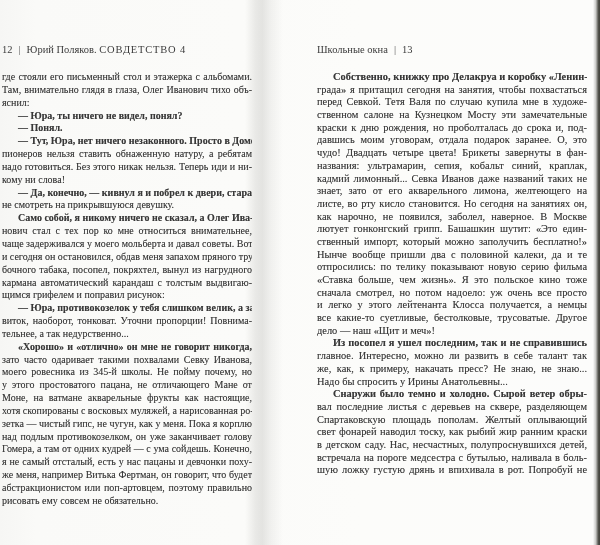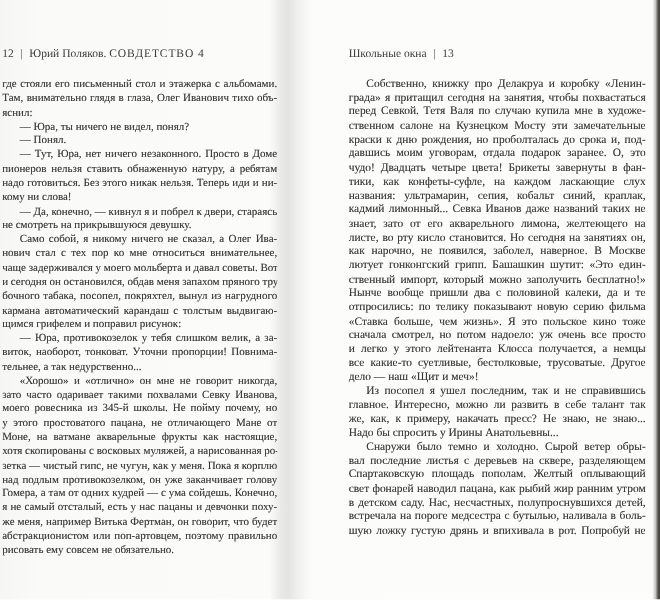--- a/index.html
+++ b/index.html
@@ -47,21 +47,21 @@
 
   .line {
     text-align: justify;
     text-align-last: justify;
     overflow: hidden;
     white-space: nowrap;
   }
   .body-text-left  .line { height: 12.85px; }
   .body-text-right .line { height: 12.7px; }
   .line.end    { text-align-last: left; }
-  .line.indent { text-indent: 16px; }
+  .line.indent { text-indent: 16px; font-weight: bold; }
 
   .gutter-shadow {
     position: absolute;
     top: 0;
     left: 245px;
     width: 38px;
     height: 545px;
     background: linear-gradient(to right,
       rgba(110,110,105,0) 0%,
       rgba(110,110,105,0.13) 28%,
@@ -134,21 +134,20 @@
     <span>Школьные окна</span><span class="sep">|</span><span>13</span>
   </div>
   <div class="body-text body-text-right">
       <div class="line indent">Собственно, книжку про Делакруа и коробку «Ленин-</div>
       <div class="line">града» я притащил сегодня на занятия, чтобы похвастаться</div>
       <div class="line">перед Севкой. Тетя Валя по случаю купила мне в художе-</div>
       <div class="line">ственном салоне на Кузнецком Мосту эти замечательные</div>
       <div class="line">краски к дню рождения, но проболталась до срока и, под-</div>
       <div class="line">давшись моим уговорам, отдала подарок заранее. О, это</div>
       <div class="line">чудо! Двадцать четыре цвета! Брикеты завернуты в фан-</div>
-      <div class="line">тики, как конфеты-суфле, на каждом ласкающие слух</div>
       <div class="line">названия: ультрамарин, сепия, кобальт синий, краплак,</div>
       <div class="line">кадмий лимонный... Севка Иванов даже названий таких не</div>
       <div class="line">знает, зато от его акварельного лимона, желтеющего на</div>
       <div class="line">листе, во рту кисло становится. Но сегодня на занятиях он,</div>
       <div class="line">как нарочно, не появился, заболел, наверное. В Москве</div>
       <div class="line">лютует гонконгский грипп. Башашкин шутит: «Это един-</div>
       <div class="line">ственный импорт, который можно заполучить бесплатно!»</div>
       <div class="line">Нынче вообще пришли два с половиной калеки, да и те</div>
       <div class="line">отпросились: по телику показывают новую серию фильма</div>
       <div class="line">«Ставка больше, чем жизнь». Я это польское кино тоже</div>
@@ -156,21 +155,21 @@
       <div class="line">и легко у этого лейтенанта Клосса получается, а немцы</div>
       <div class="line">все какие-то суетливые, бестолковые, трусоватые. Другое</div>
       <div class="line end">дело — наш «Щит и меч»!</div>
       <div class="line indent">Из посопел я ушел последним, так и не справившись</div>
       <div class="line">главное. Интересно, можно ли развить в себе талант так</div>
       <div class="line">же, как, к примеру, накачать пресс? Не знаю, не знаю...</div>
       <div class="line end">Надо бы спросить у Ирины Анатольевны...</div>
       <div class="line indent">Снаружи было темно и холодно. Сырой ветер обры-</div>
       <div class="line">вал последние листья с деревьев на сквере, разделяющем</div>
       <div class="line">Спартаковскую площадь пополам. Желтый оплывающий</div>
-      <div class="line">свет фонарей наводил пацана, как рыбий жир ранним утром</div>
+      <div class="line">свет фонарей наводил тоску, как рыбий жир ранним краски</div>
       <div class="line">в детском саду. Нас, несчастных, полупроснувшихся детей,</div>
       <div class="line">встречала на пороге медсестра с бутылью, наливала в боль-</div>
       <div class="line">шую ложку густую дрянь и впихивала в рот. Попробуй не</div>
     </div>
 </div>
 
 <div class="gutter-shadow"></div>
 <div class="page-edge"></div>
 
 </body></html>

